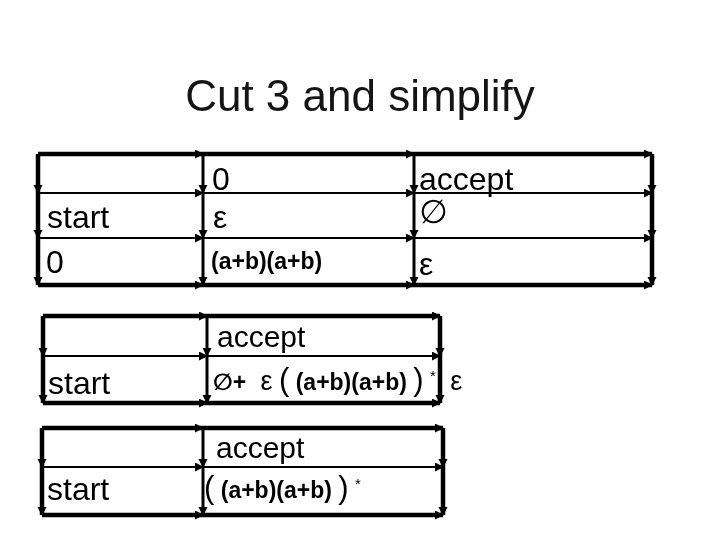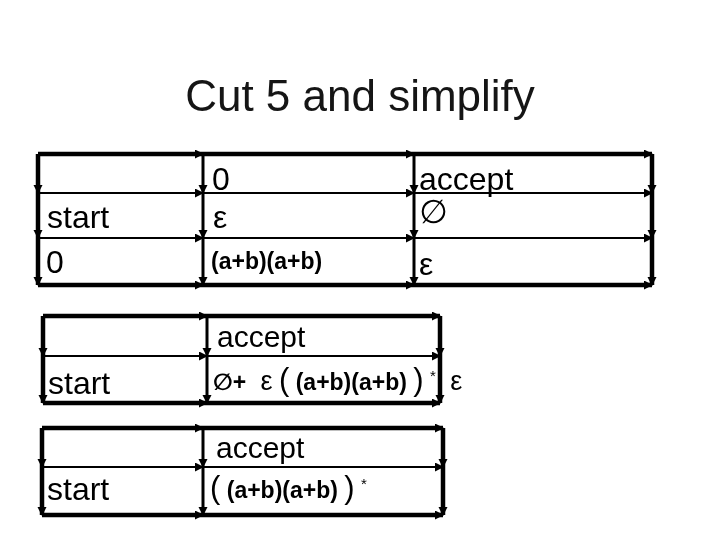--- a/index.html
+++ b/index.html
@@ -33,21 +33,21 @@
   .t1-zero     { left: 46px;  top: 246px; }
   .t1-core     { left: 211px; top: 250px; font-size: 23px; font-weight: bold; }
   .t1-eps2     { left: 419px; top: 248px; }
   
   .t2-accept   { left: 217px; top: 322px; }
   .t2-start    { left: 48px;  top: 367px; }
   .t2-formula  { left: 213px; top: 364px; font-size: 23px; }
   
   .t3-accept   { left: 216px; top: 433px; }
   .t3-start    { left: 47px;  top: 473px; }
-  .t3-formula  { left: 210px; top: 472px; font-size: 23px; }
+  .t3-formula  { left: 204px; top: 472px; font-size: 23px; }
   
   .f-bold  { font-weight: bold; }
   .f-eps   { font-weight: 400; font-size: 27px; }
   .f-eps-gap { margin-left: 8px; }
   .f-paren { font-weight: 400; font-size: 31px; }
   .f-sup   { font-weight: 400; font-size: 15px; vertical-align: super; }
 </style>
 </head>
 <body>
 
@@ -104,21 +104,21 @@
         <line x1="443" y1="467" x2="443" y2="515" stroke="#000" stroke-width="4.5" marker-end="url(#ah)"></line>
         <line x1="42" y1="428" x2="203" y2="428" stroke="#000" stroke-width="4.5" marker-end="url(#ah)"></line>
         <line x1="203" y1="428" x2="443" y2="428" stroke="#000" stroke-width="4.5" marker-end="url(#ah)"></line>
         <line x1="42" y1="467" x2="203" y2="467" stroke="#000" stroke-width="2" marker-end="url(#ah)"></line>
         <line x1="203" y1="467" x2="443" y2="467" stroke="#000" stroke-width="2" marker-end="url(#ah)"></line>
         <line x1="42" y1="515" x2="203" y2="515" stroke="#000" stroke-width="4.5" marker-end="url(#ah)"></line>
         <line x1="203" y1="515" x2="443" y2="515" stroke="#000" stroke-width="4.5" marker-end="url(#ah)"></line>
       </g>
   </svg>
 
-  <h1 class="slide-title">Cut 5 and simplify</h1>
+  <h1 class="slide-title">Cut 3 and simplify</h1>
 
   <div>
     <span class="cell fs32 t1-h0">0</span>
     <span class="cell fs32 t1-haccept">accept</span>
     <span class="cell fs32 t1-start">start</span>
     <span class="cell fs32 t1-eps1">ε</span>
     <span class="cell t1-empty">∅</span>
     <span class="cell fs32 t1-zero">0</span>
     <span class="cell t1-core">(a+b)(a+b)</span>
     <span class="cell fs32 t1-eps2">ε</span>

